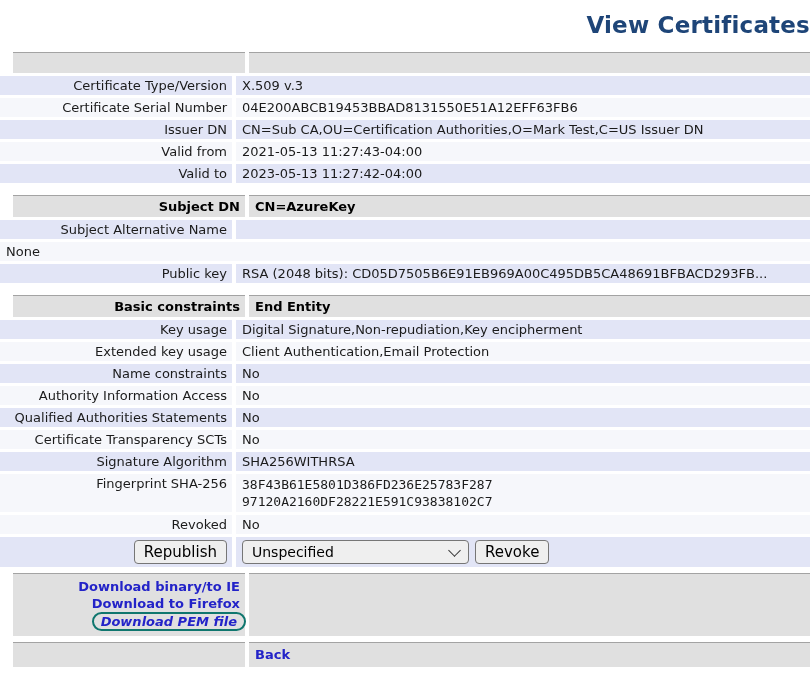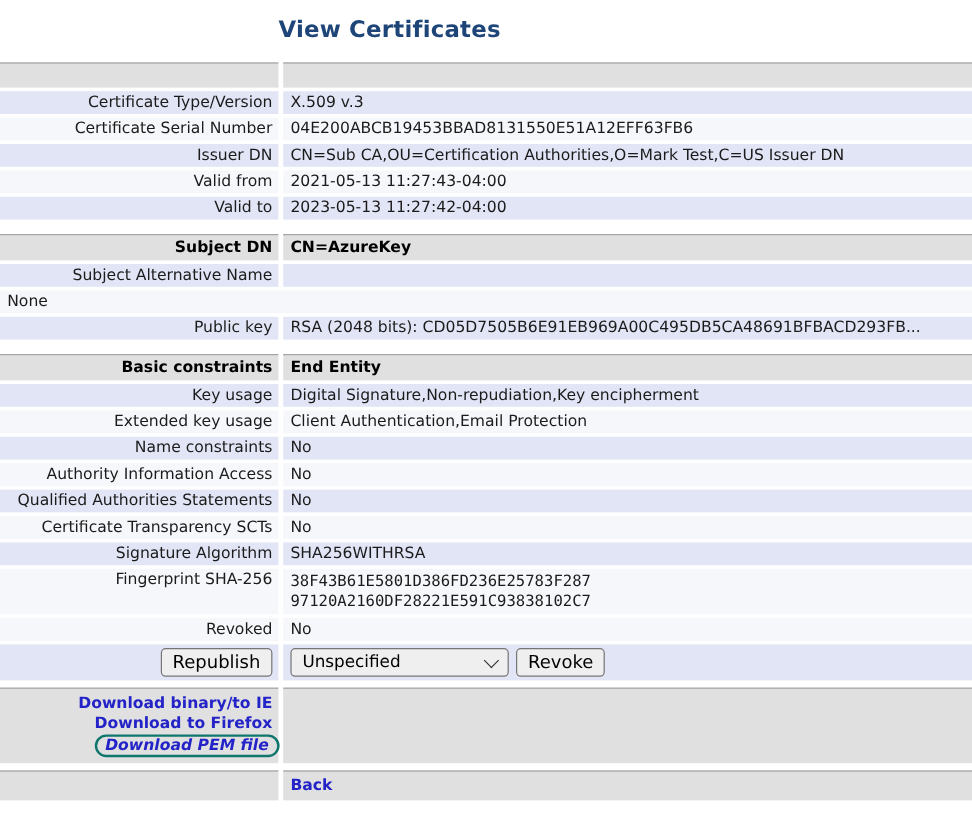--- a/index.html
+++ b/index.html
@@ -3,54 +3,54 @@
 <meta charset="utf-8">
 <style>
   html, body { margin: 0; padding: 0; background: #ffffff; }
   body {
     width: 810px; height: 680px; overflow: hidden;
     font-family: "DejaVu Sans", "Liberation Sans", sans-serif;
     font-size: 13px; color: #1b1b1b;
   }
   .page-title {
     margin: 12px 0 14px 232px;
-    text-align: left;
-    font-size: 19px; line-height: 26px; font-weight: bold;
+    text-align: right;
+    font-size: 23px; line-height: 26px; font-weight: bold;
     color: #1e4578;
     letter-spacing: 0.2px;
   }
   .tbl { width: 810px; }
   .row { display: flex; column-gap: 4px; margin-bottom: 3px; }
   .cell { box-sizing: border-box; line-height: 15px; }
   .cell.label {
     width: 232px; flex: 0 0 232px;
     text-align: right; padding: 2px 5px 2px 0;
   }
   .cell.value { flex: 1 1 auto; padding: 2px 6px 2px 6px; }
   .lav  { background: transparent; }
   .lav .cell  { background: #e2e5f6; }
   .wht .cell  { background: #f6f7fb; }
   .gray .cell { background: #e0e0e0; }
   .sect .cell { border-top: 1px solid #a3a3a3; padding-top: 3px; padding-bottom: 3px; font-weight: bold; color: #000; }
-  .sect { margin-top: 12px; }
+  .sect { margin-top: 12px; padding-left: 13px; }
   .spacer { margin-top: 0; }
   .spacer .cell { height: 21px; }
   .mono { font-family: "DejaVu Sans Mono", "Liberation Mono", monospace; line-height: 17px; }
   .actions-row .cell { padding-top: 3px; padding-bottom: 3px; }
   .actions-row .cell.value { display: flex; align-items: center; gap: 6px; }
   .btn {
     font-family: "DejaVu Sans", "Liberation Sans", sans-serif;
     font-size: 15px; color: #000;
     background: #efefef; border: 1px solid #767676; border-radius: 4px;
     padding: 2px 9px; height: 24px; line-height: 18px; cursor: pointer;
   }
   .selectbox {
     box-sizing: border-box;
     display: inline-flex; align-items: center; justify-content: space-between;
-    width: 182px; height: 24px;
+    width: 227px; height: 24px;
     background: #efefef; border: 1px solid #767676; border-radius: 4px;
     padding: 0 9px; font-size: 14px; color: #000; cursor: pointer;
   }
   .chev {
     width: 8px; height: 8px; margin-top: -4px;
     border-left: 1.6px solid #333; border-bottom: 1.6px solid #333;
     transform: rotate(-45deg);
   }
   a { color: #2323c8; text-decoration: none; cursor: pointer; }
   .dl-row { margin-top: 6px; }

